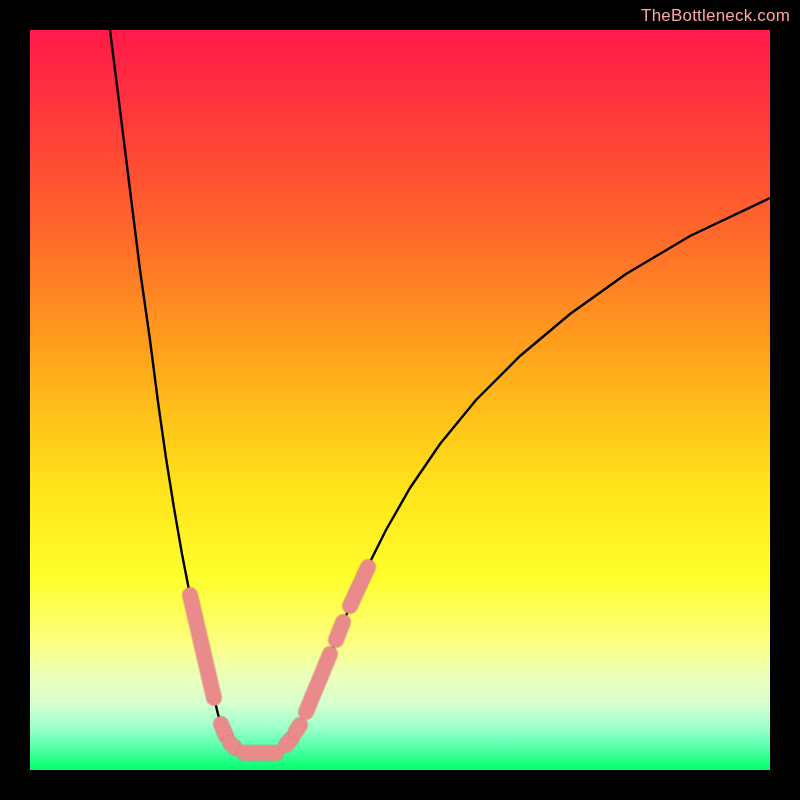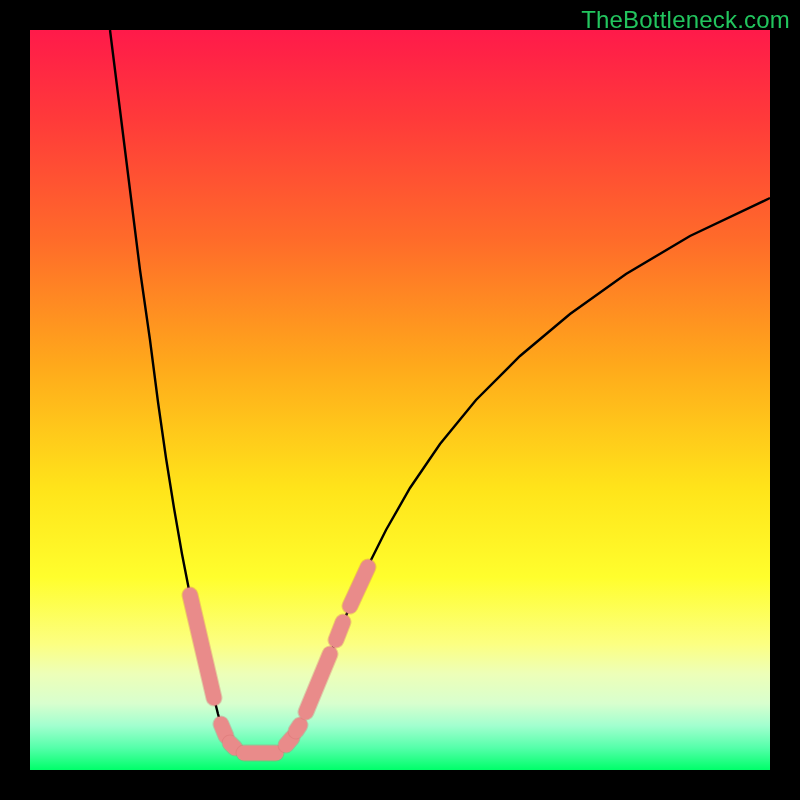--- a/index.html
+++ b/index.html
@@ -52,22 +52,22 @@
     position: absolute;
     left: 0;
     top: 0;
     width: 740px;
     height: 740px;
   }
   .watermark {
     position: absolute;
     top: 6px;
     right: 10px;
-    color: #22c55e;
-    font-size: 24px;
+    color: #fca5a5;
+    font-size: 17px;
     font-weight: 400;
     letter-spacing: 0.2px;
   }
 </style>
 </head>
 <body>
 
 <div class="frame">
 
   <div class="plot-area">

